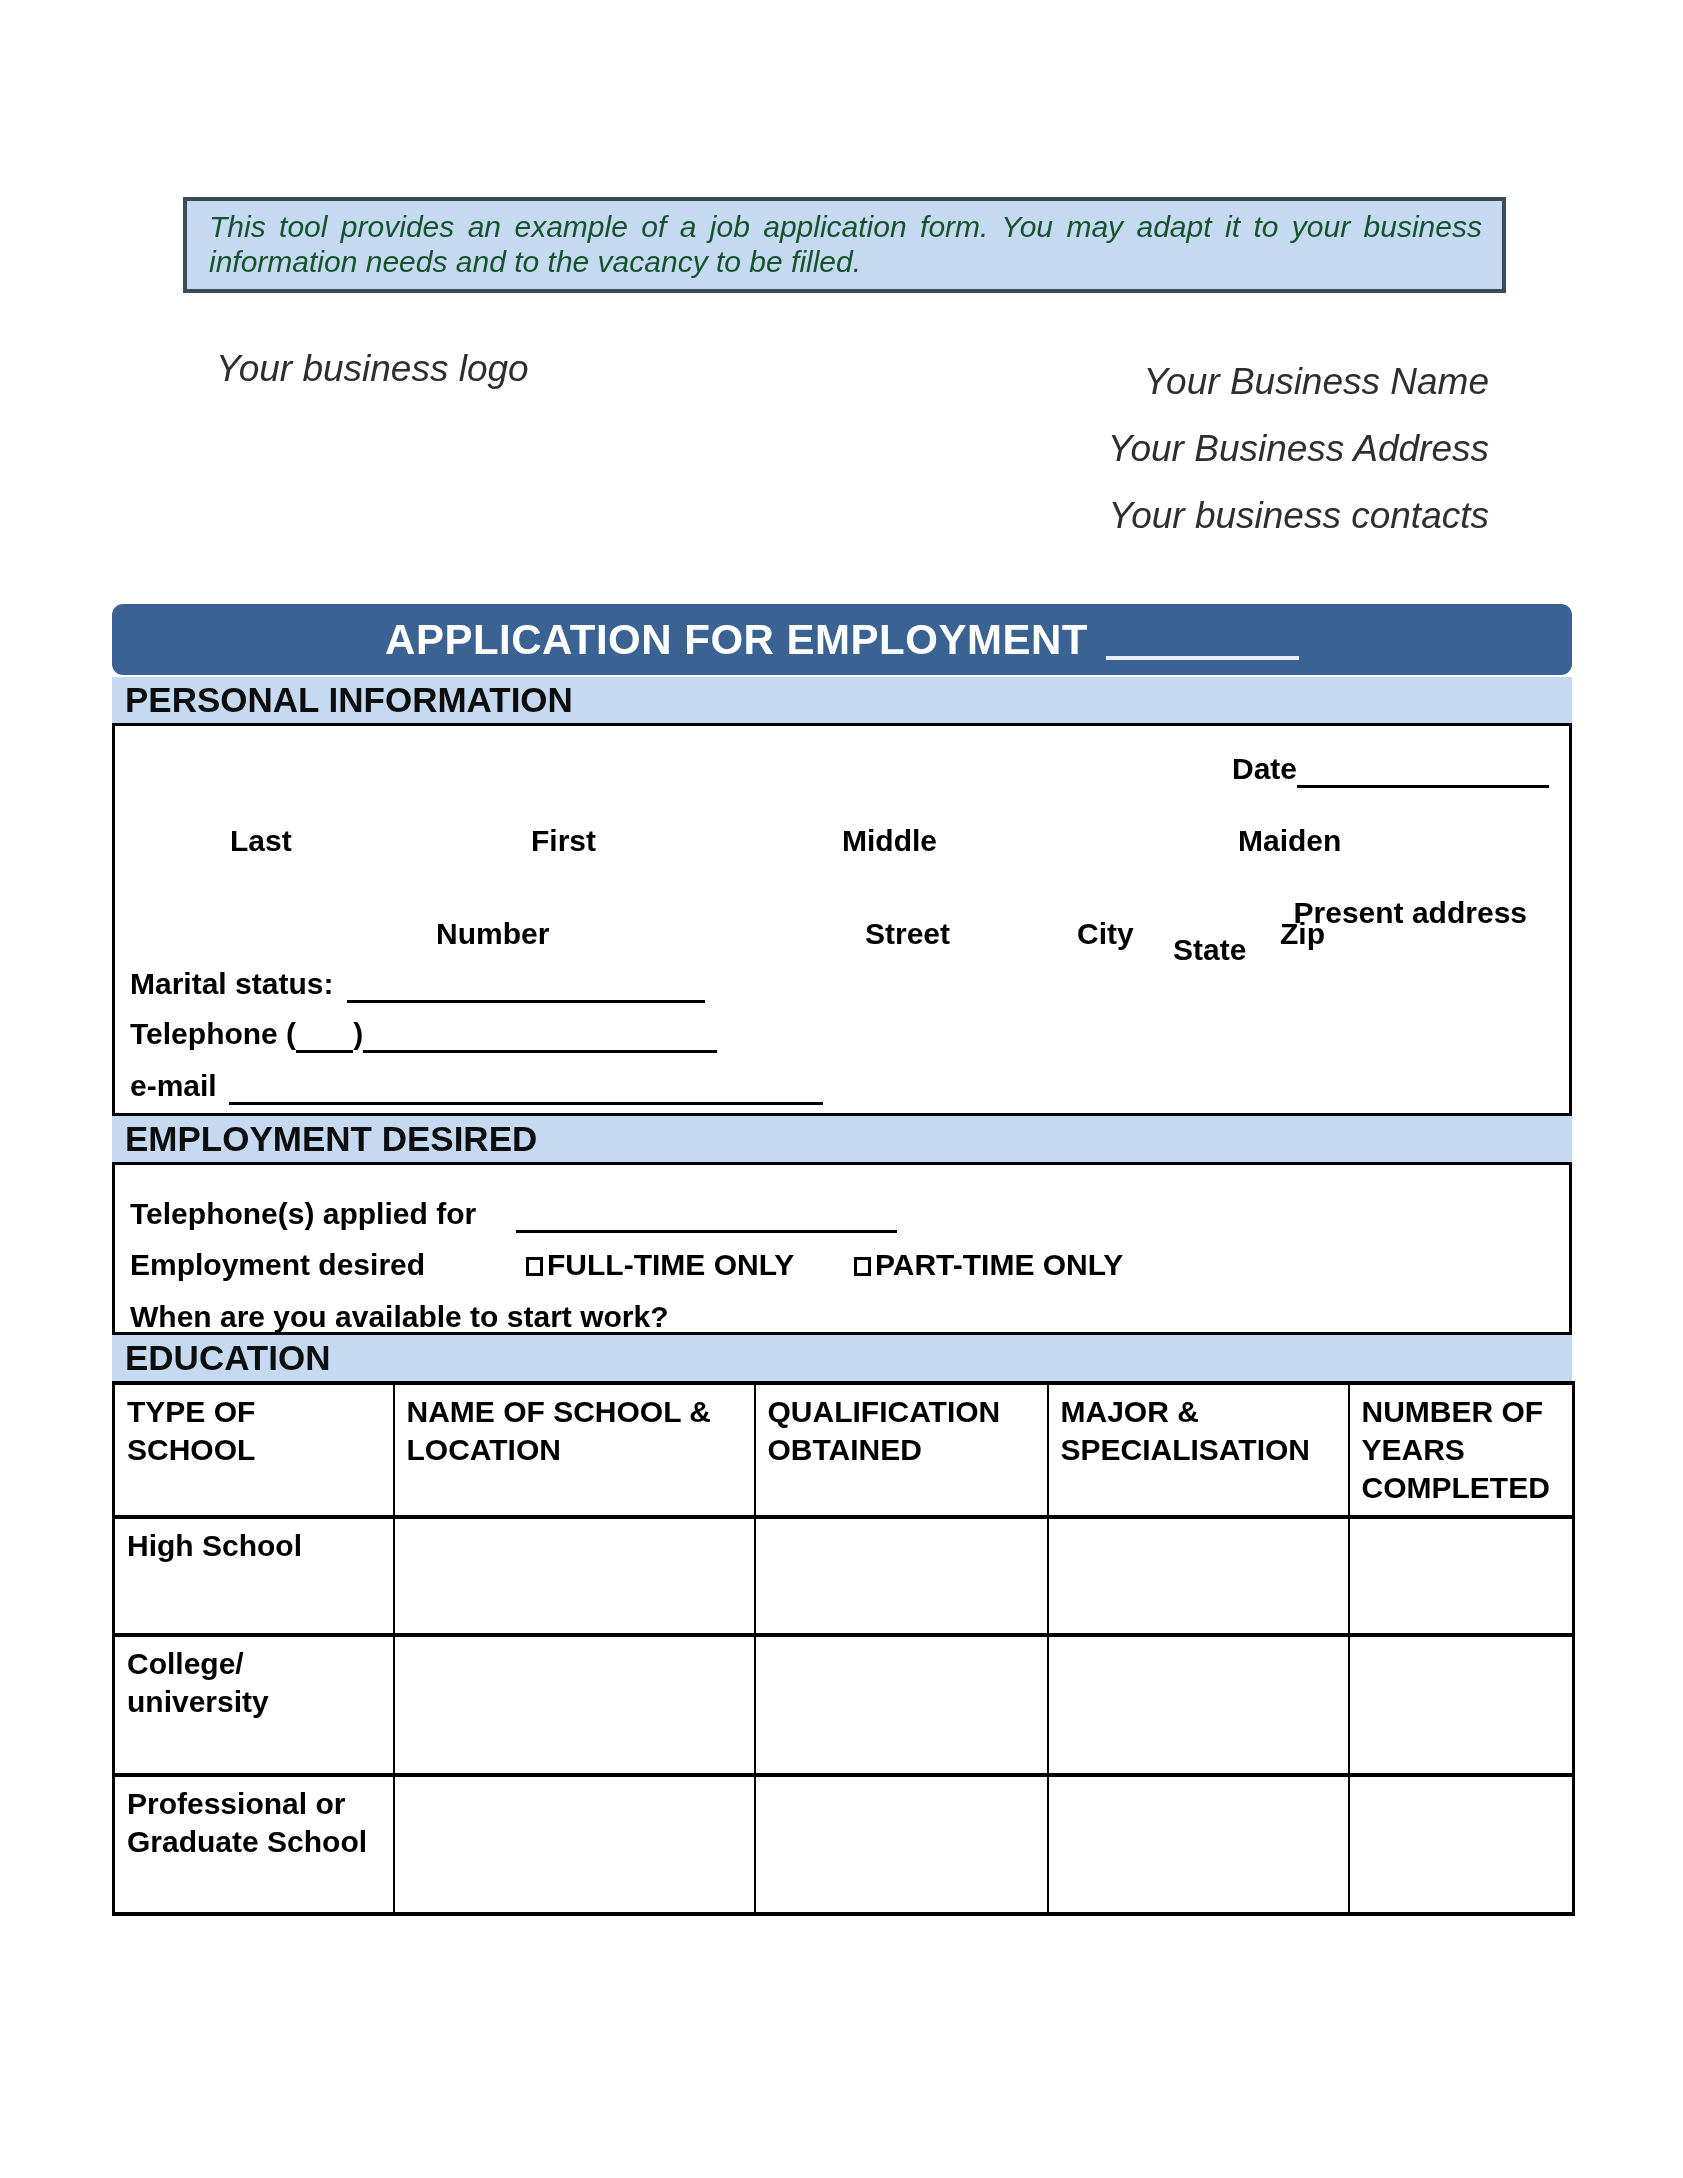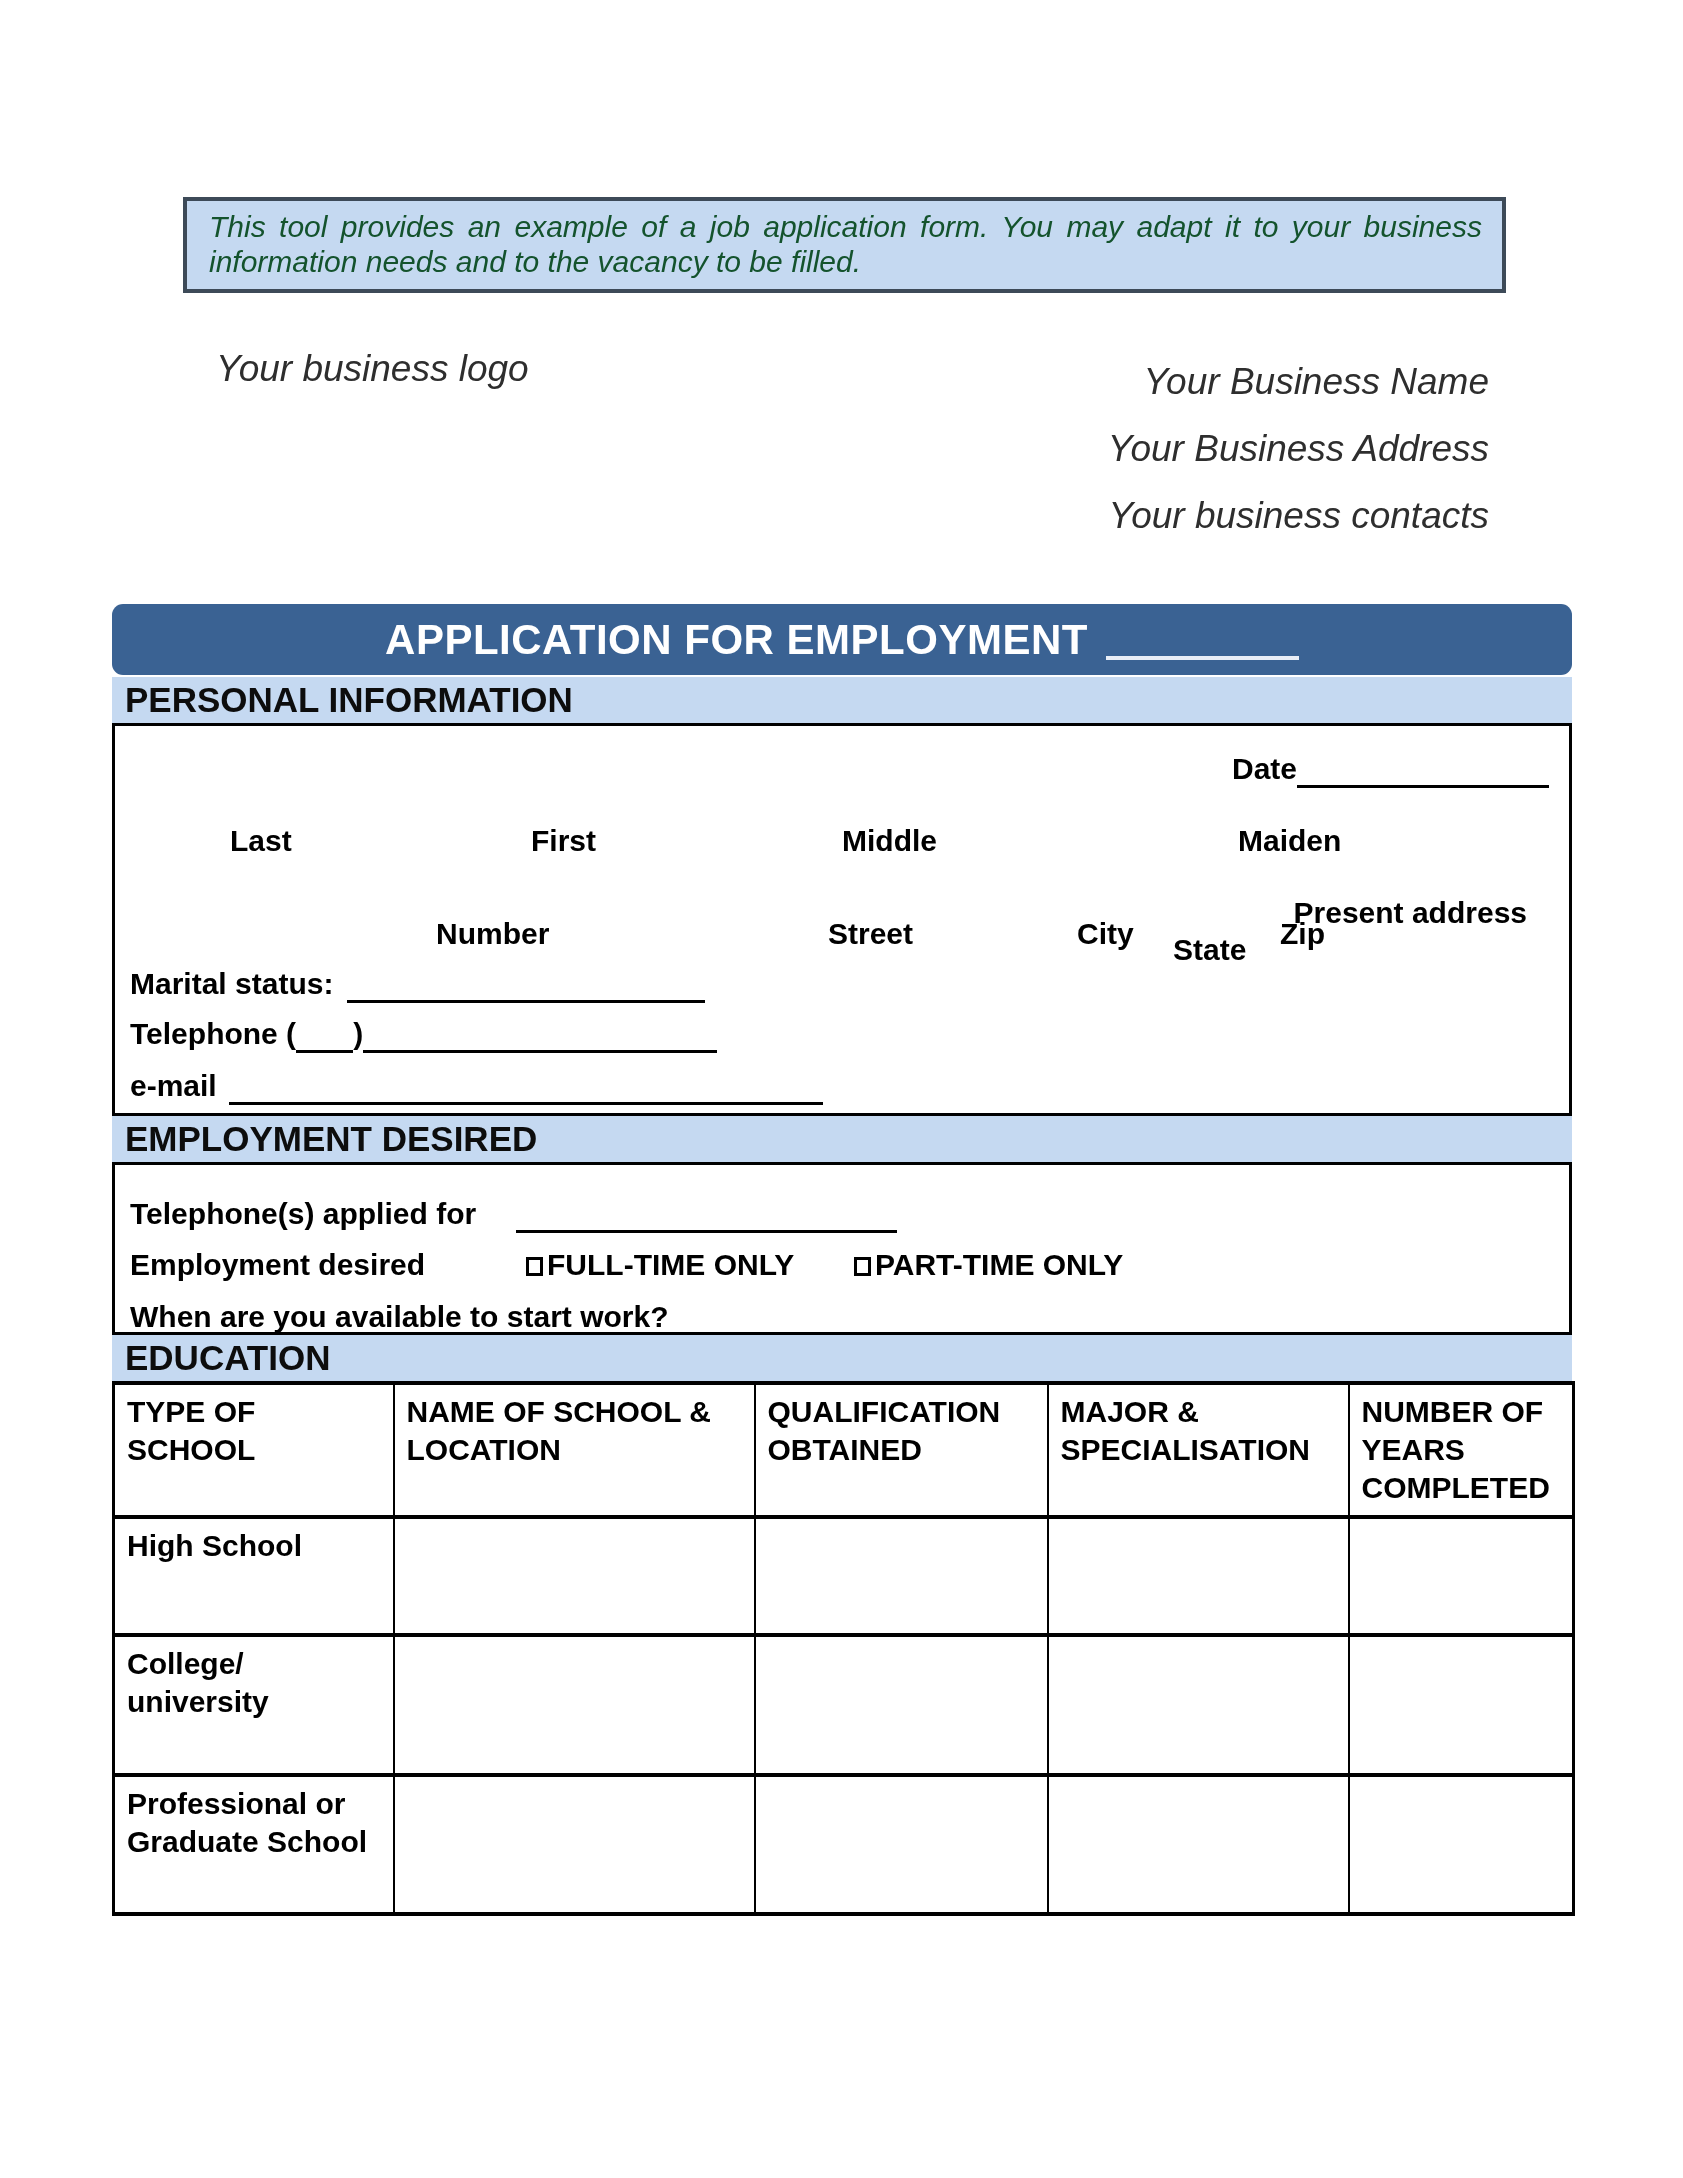--- a/index.html
+++ b/index.html
@@ -65,21 +65,21 @@
   .row-date    { left:1117px; top:24px; }
   .row-name    { left:15px; right:42px; top:68px; }
   .row-name .fline { margin-left:12px; }
   .sub-last    { left:115px; top:97px; }
   .sub-first   { left:416px; top:97px; }
   .sub-middle  { left:727px; top:97px; }
   .sub-maiden  { left:1123px; top:97px; }
   .row-address { left:15px; right:42px; top:168px;flex-direction:column; }
   .row-address .fline { margin-left:30px; }
   .sub-number  { left:321px; top:190px; }
-  .sub-street  { left:713px; top:190px; }
+  .sub-street  { left:750px; top:190px; }
   .sub-city    { left:962px; top:190px; }
   .sub-state   { left:1058px; top:206px; }
   .sub-zip     { left:1165px; top:190px; }
   .row-marital { left:15px; top:239px; }
   .row-marital .fline { width:358px; margin-left:14px; }
   .row-phone   { left:15px; top:289px; }
   .row-email   { left:15px; top:341px; }
   .row-email .fline { width:594px; margin-left:12px; }
   .line-date { width:252px; }
   .line-phone-a { width:57px; }

